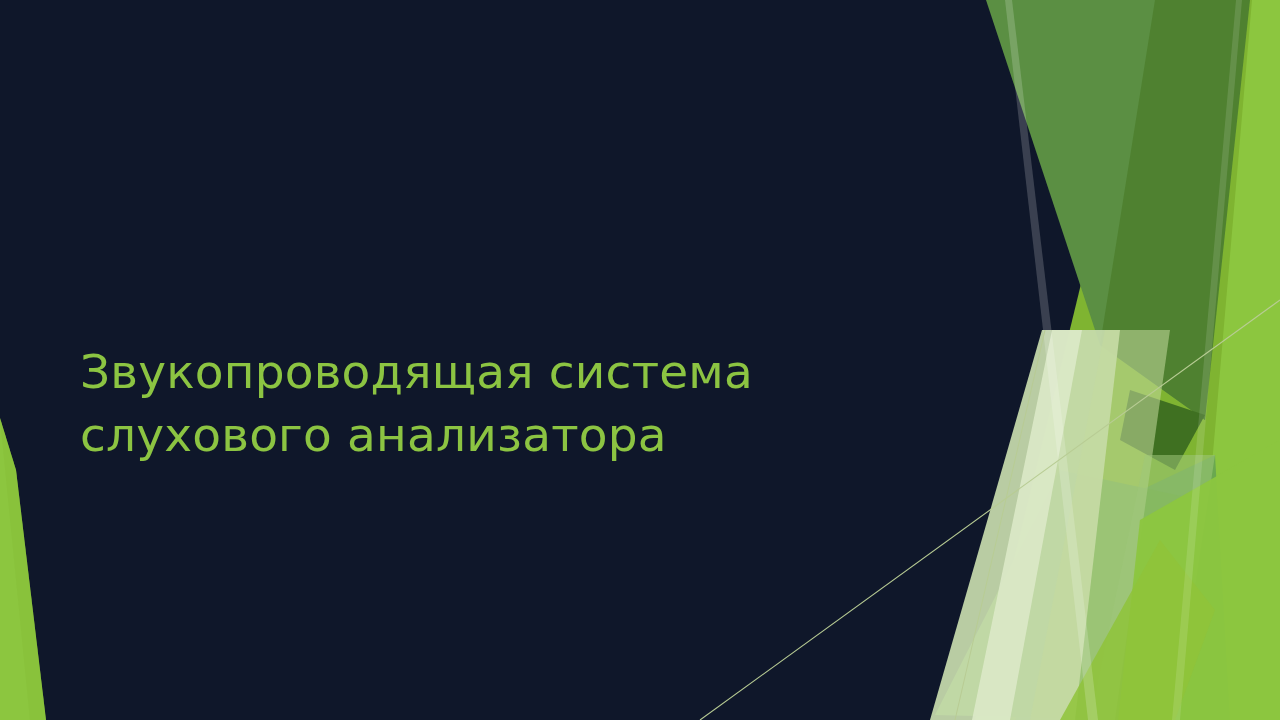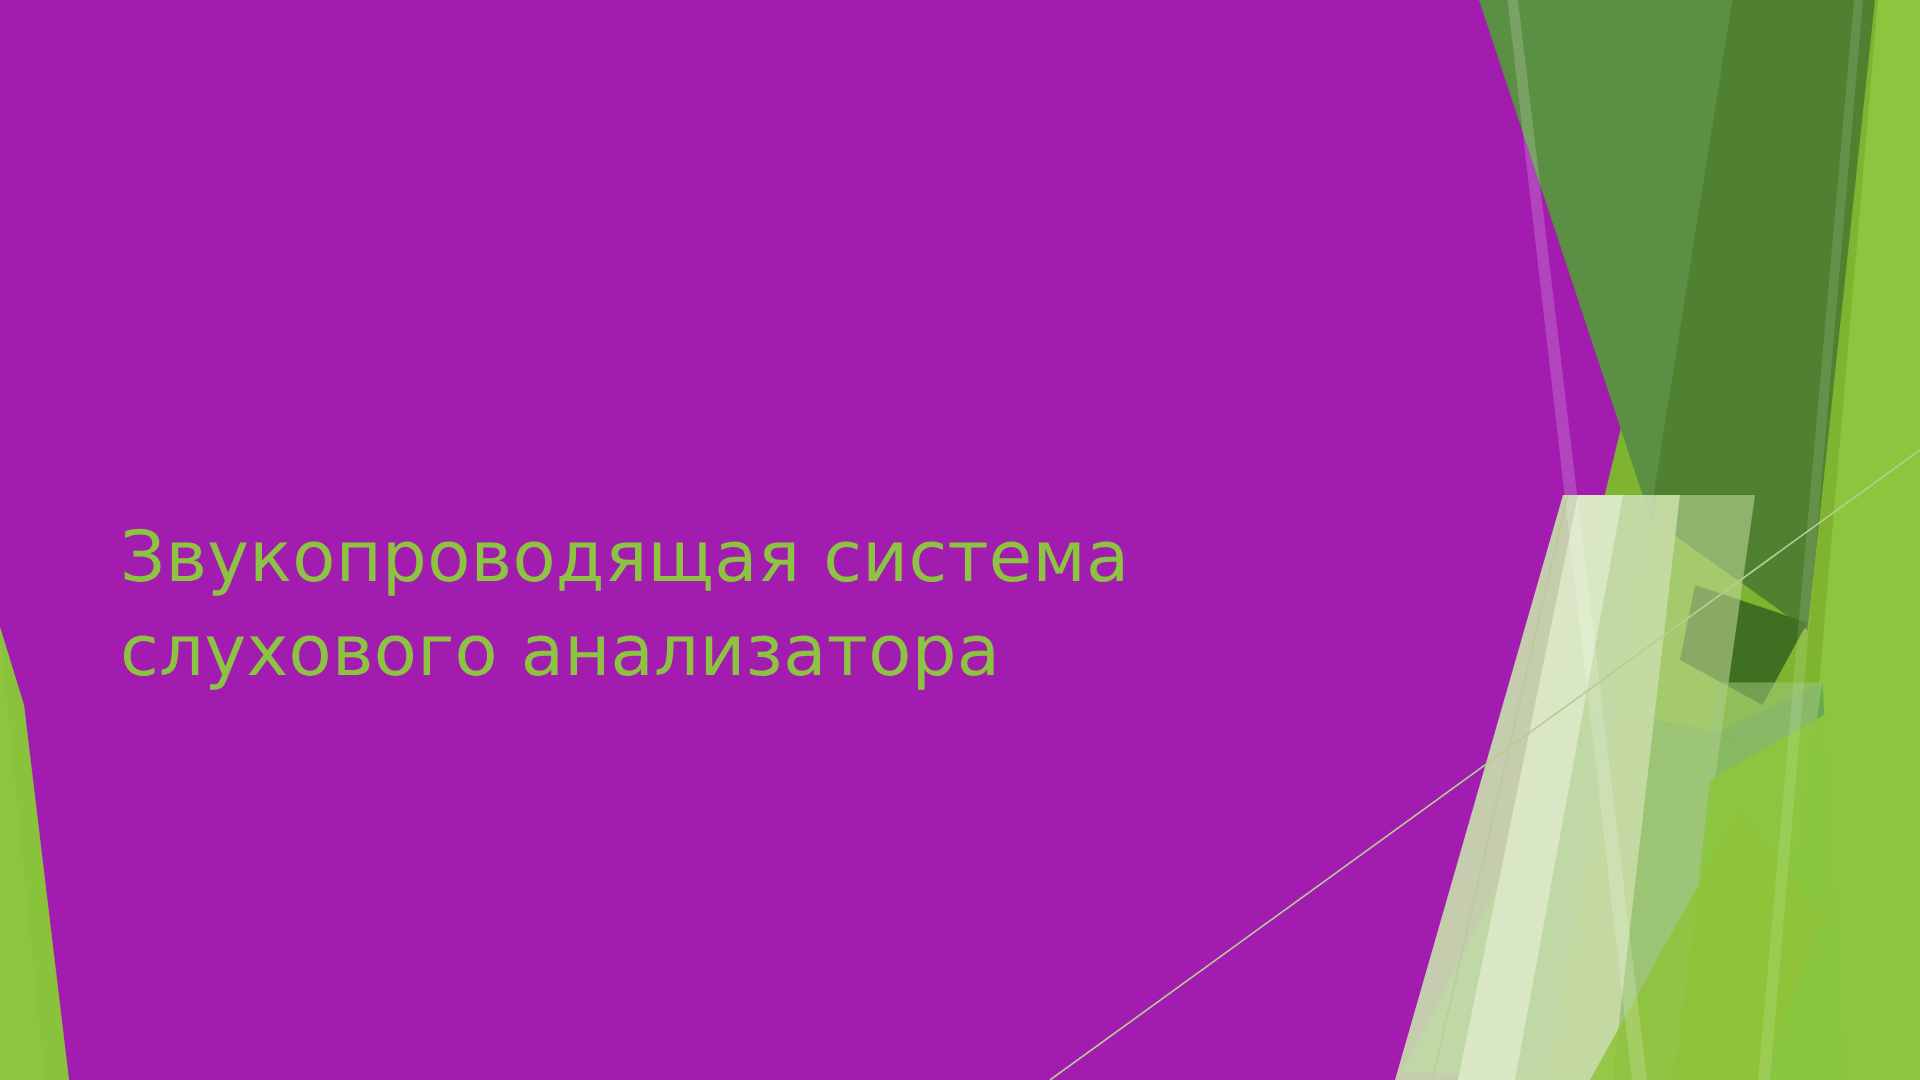--- a/index.html
+++ b/index.html
@@ -8,21 +8,21 @@
     padding: 0;
     background: #ffffff;
   }
   body {
     font-family: "DejaVu Sans", "Liberation Sans", sans-serif;
   }
   #slide {
     position: relative;
     width: 1280px;
     height: 720px;
-    background: #a21caf;
+    background: #0f172a;
     overflow: hidden;
   }
   #decor-left, #decor-right {
     position: absolute;
     top: 0;
     left: 0;
     width: 1280px;
     height: 720px;
     pointer-events: none;
   }

